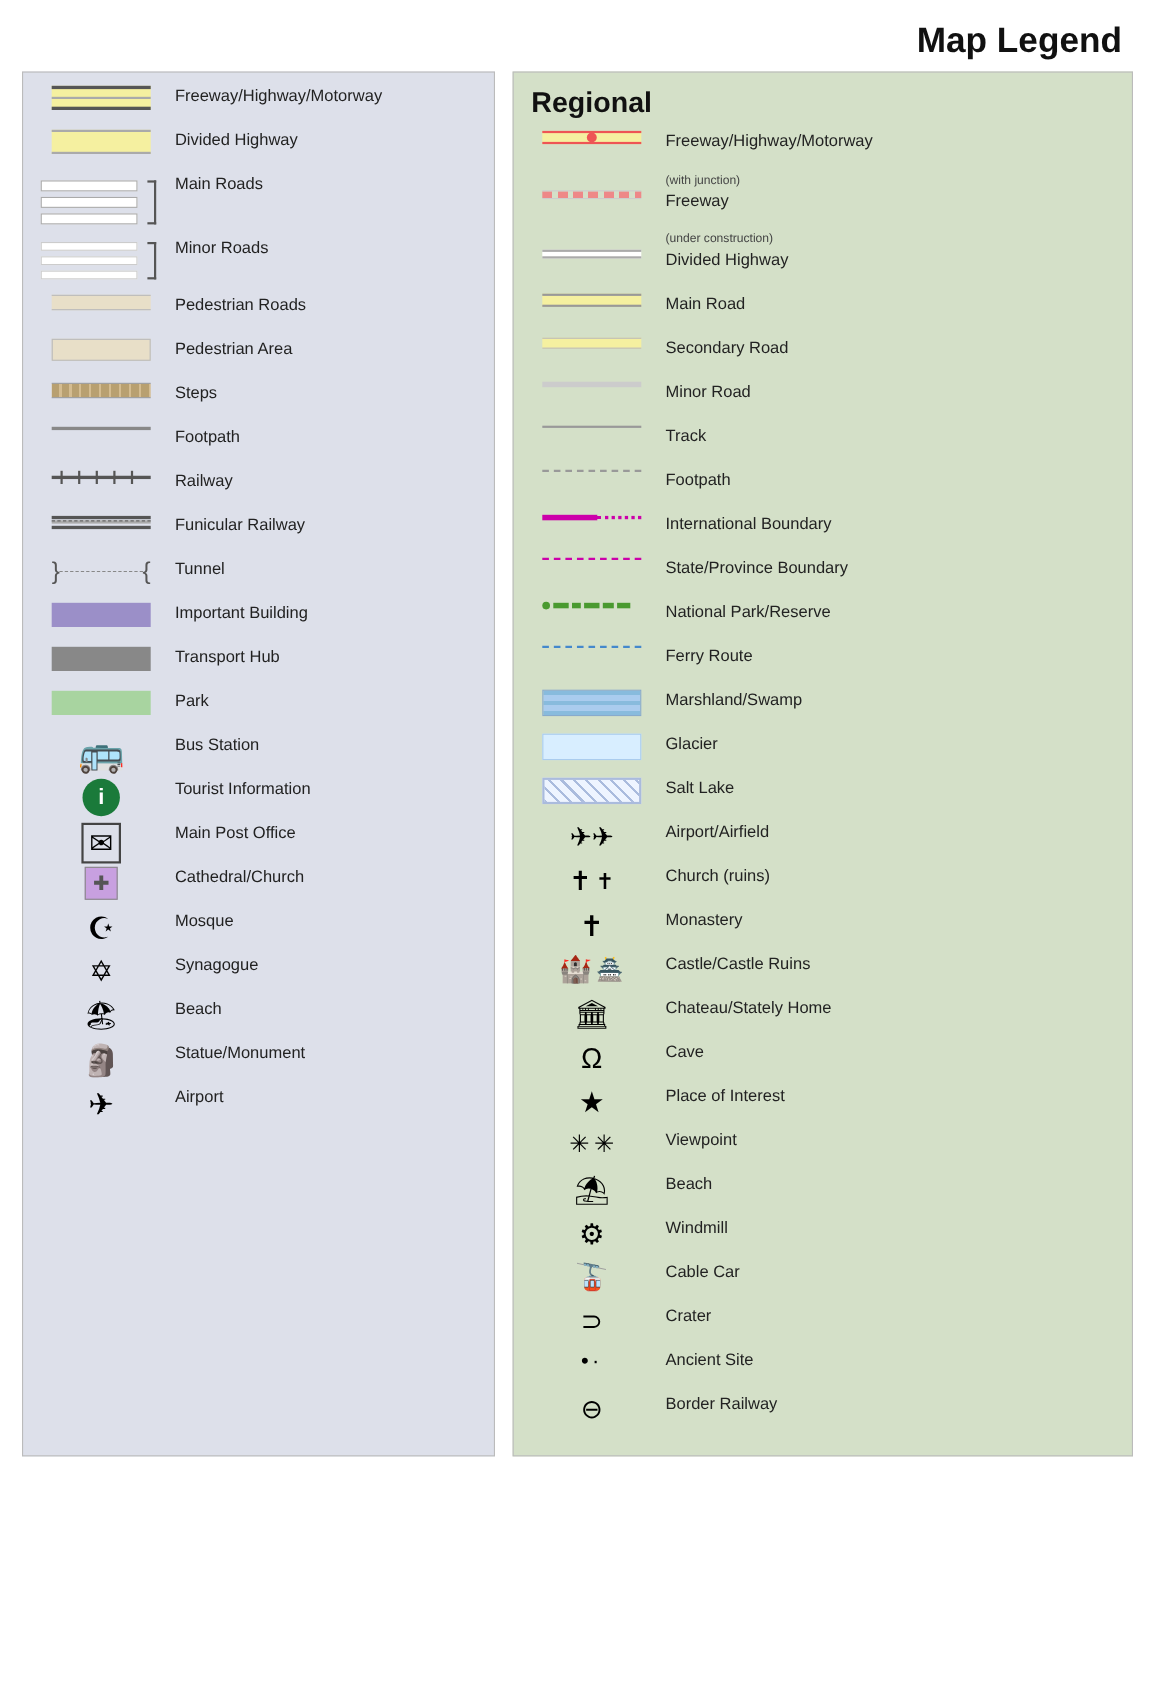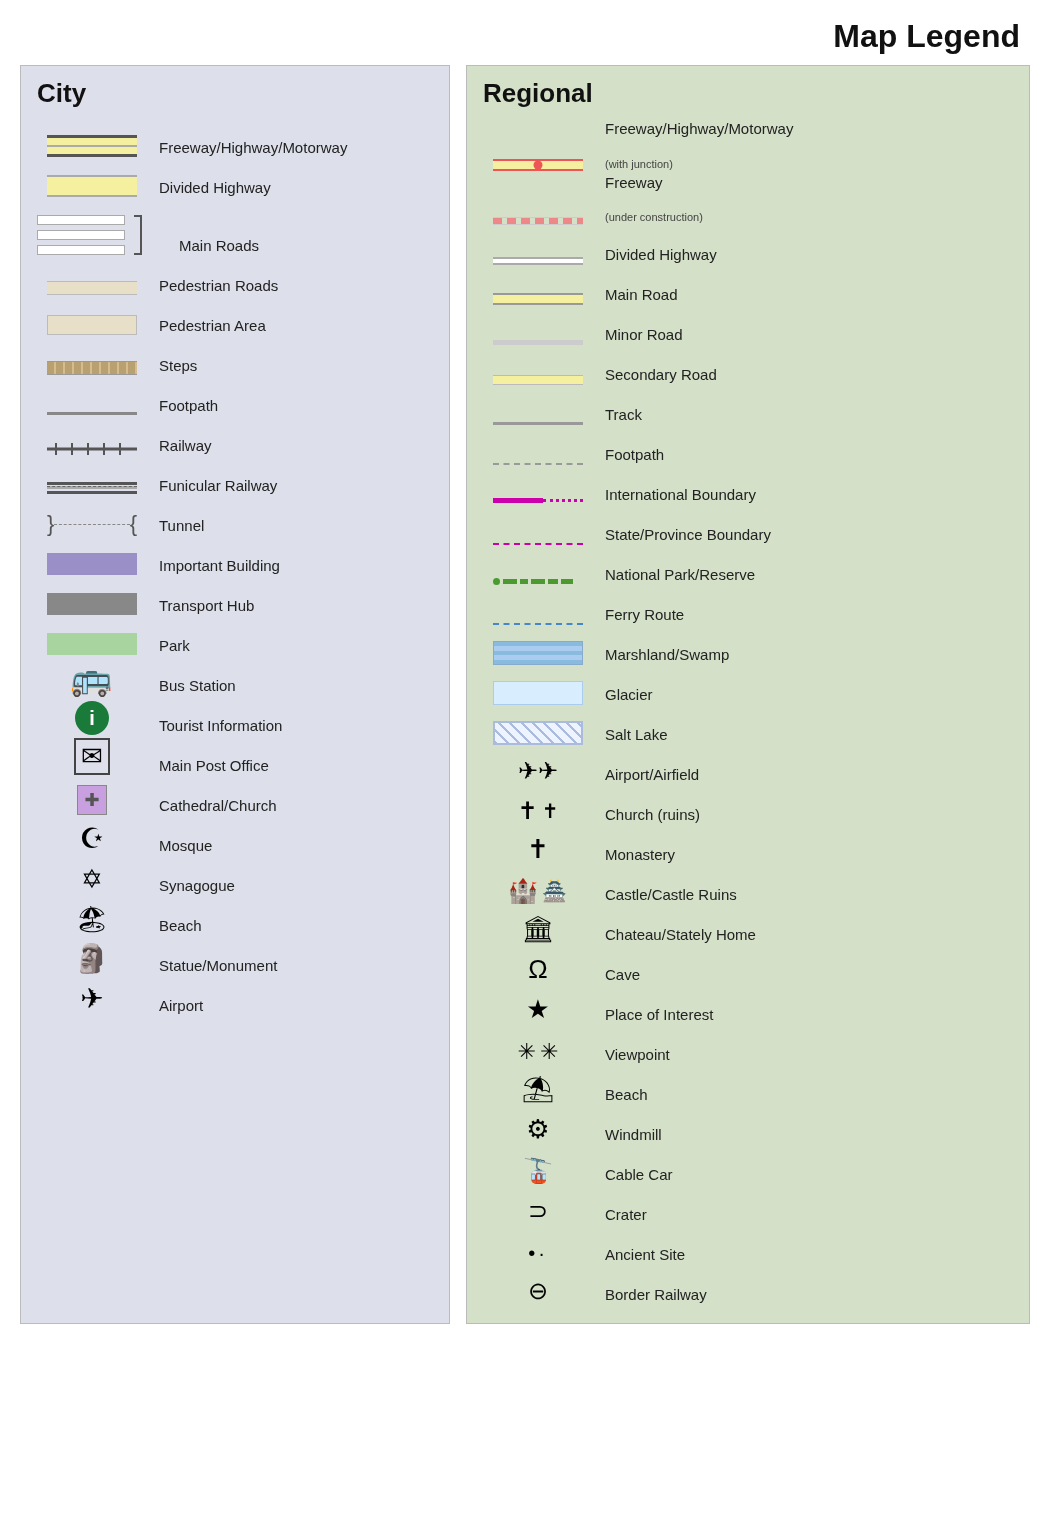--- a/index.html
+++ b/index.html
@@ -36,21 +36,21 @@
 
     .col-title {
       font-size: 26px;
       font-weight: bold;
       color: #111;
       margin-bottom: 10px;
     }
 
     .legend-row {
       display: flex;
-      align-items: flex-end;
+      align-items: flex-start;
       min-height: 38px;
       margin-bottom: 2px;
     }
 
     .legend-symbol {
       width: 110px;
       flex-shrink: 0;
       display: flex;
       align-items: center;
       justify-content: center;
@@ -79,50 +79,60 @@
     }
   </style>
 </head>
 <body>
 
 <div class="page-title">Map Legend</div>
 
 <div class="columns">
 
   <div class="city-col">
-    <div class="col-title">City</div>
 
     <div class="legend-row">
       <div class="legend-symbol">
         <div style="width:90px;height:22px;background:#f5f0a0;border-top:3px solid #555;border-bottom:3px solid #555;position:relative;">
           <div style="position:absolute;top:50%;left:0;right:0;height:2px;background:#aaa;transform:translateY(-50%);"></div>
         </div>
       </div>
       <div class="legend-label">Freeway/Highway/Motorway</div>
     </div>
 
     <div class="legend-row">
       <div class="legend-symbol">
         <div style="width:90px;height:22px;background:#f5f0a0;border-top:2px solid #aaa;border-bottom:2px solid #aaa;"></div>
       </div>
       <div class="legend-label">Divided Highway</div>
     </div>
 
-    <div class="legend-row" style="min-height:56px;gap:20px;">
+    <div class="legend-row" style="min-height:56px;">
       <div class="legend-symbol" style="align-items:flex-start;padding-top:6px;">
         <div style="width:110px;display:flex;flex-direction:column;gap:5px;position:relative;">
           <div style="height:10px;background:#fff;border:1.5px solid #aaa;width:88px;"></div>
           <div style="height:10px;background:#fff;border:1.5px solid #aaa;width:88px;"></div>
           <div style="height:10px;background:#fff;border:1.5px solid #aaa;width:88px;"></div>
           <div style="position:absolute;right:5px;top:0;height:100%;border-right:2px solid #555;border-top:2px solid #555;border-bottom:2px solid #555;width:8px;"></div>
         </div>
       </div>
       <div class="legend-label">Main Roads</div>
     </div>
 
+    <div class="legend-row" style="min-height:50px;">
+      <div class="legend-symbol" style="align-items:flex-start;padding-top:4px;">
+        <div style="width:110px;display:flex;flex-direction:column;gap:5px;position:relative;">
+          <div style="height:8px;background:#fff;border:1px solid #ccc;width:88px;"></div>
+          <div style="height:8px;background:#fff;border:1px solid #ccc;width:88px;"></div>
+          <div style="height:8px;background:#fff;border:1px solid #ccc;width:88px;"></div>
+          <div style="position:absolute;right:5px;top:0;height:100%;border-right:2px solid #555;border-top:2px solid #555;border-bottom:2px solid #555;width:8px;"></div>
+        </div>
+      </div>
+      <div class="legend-label">Minor Roads</div>
+    </div>
 
     <div class="legend-row">
       <div class="legend-symbol">
         <div style="width:90px;height:14px;background:#e8dfc8;border-top:1.5px solid #bbb;border-bottom:1.5px solid #bbb;"></div>
       </div>
       <div class="legend-label">Pedestrian Roads</div>
     </div>
 
     <div class="legend-row">
       <div class="legend-symbol">
@@ -301,30 +311,30 @@
 
     <div class="legend-row">
       <div class="legend-symbol">
         <div style="width:90px;height:12px;background:#f5f0a0;border-top:2px solid #999;border-bottom:2px solid #999;"></div>
       </div>
       <div class="legend-label">Main Road</div>
     </div>
 
     <div class="legend-row">
       <div class="legend-symbol">
+        <div style="width:90px;height:10px;background:#f5f0a0;border-top:1.5px solid #bbb;border-bottom:1.5px solid #bbb;"></div>
+      </div>
+      <div class="legend-label">Secondary Road</div>
+    </div>
+
+    <div class="legend-row">
+      <div class="legend-symbol">
         <div style="width:90px;height:5px;background:#ccc;"></div>
       </div>
       <div class="legend-label">Minor Road</div>
-    </div>
-
-    <div class="legend-row">
-      <div class="legend-symbol">
-        <div style="width:90px;height:10px;background:#f5f0a0;border-top:1.5px solid #bbb;border-bottom:1.5px solid #bbb;"></div>
-      </div>
-      <div class="legend-label">Secondary Road</div>
     </div>
 
     <div class="legend-row">
       <div class="legend-symbol">
         <div style="width:90px;height:2.5px;background:#999;"></div>
       </div>
       <div class="legend-label">Track</div>
     </div>
 
     <div class="legend-row">

